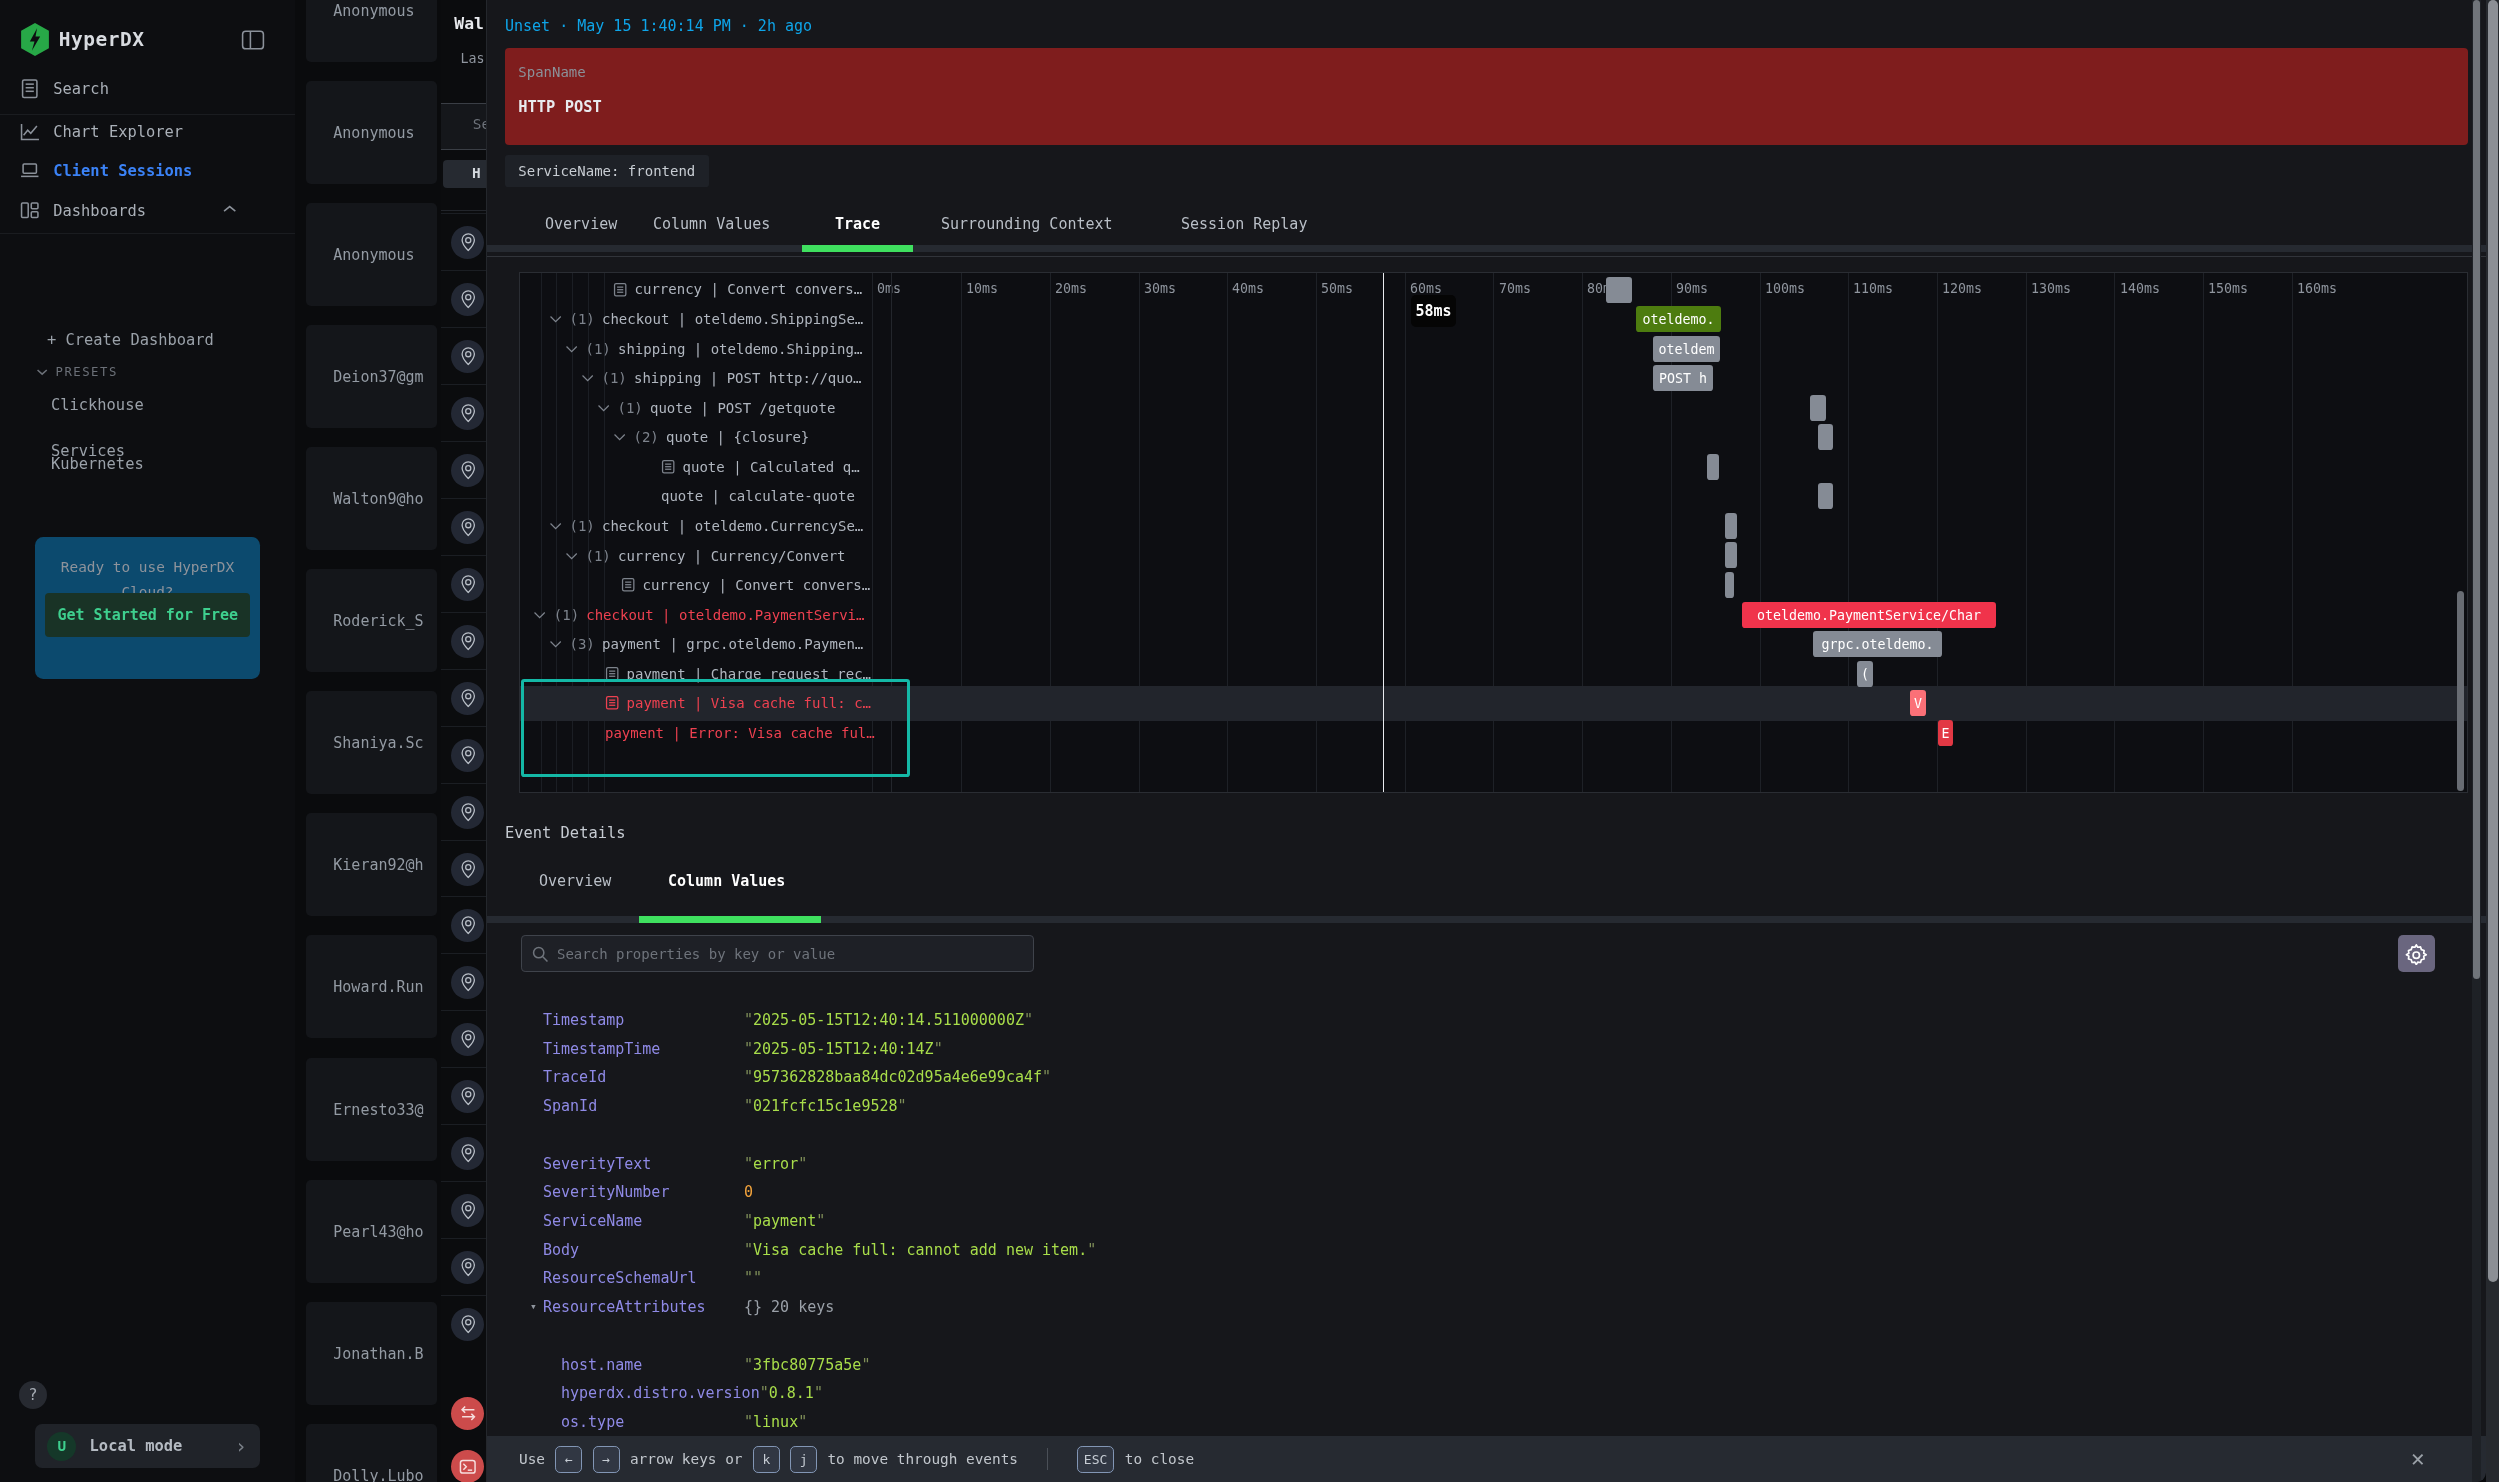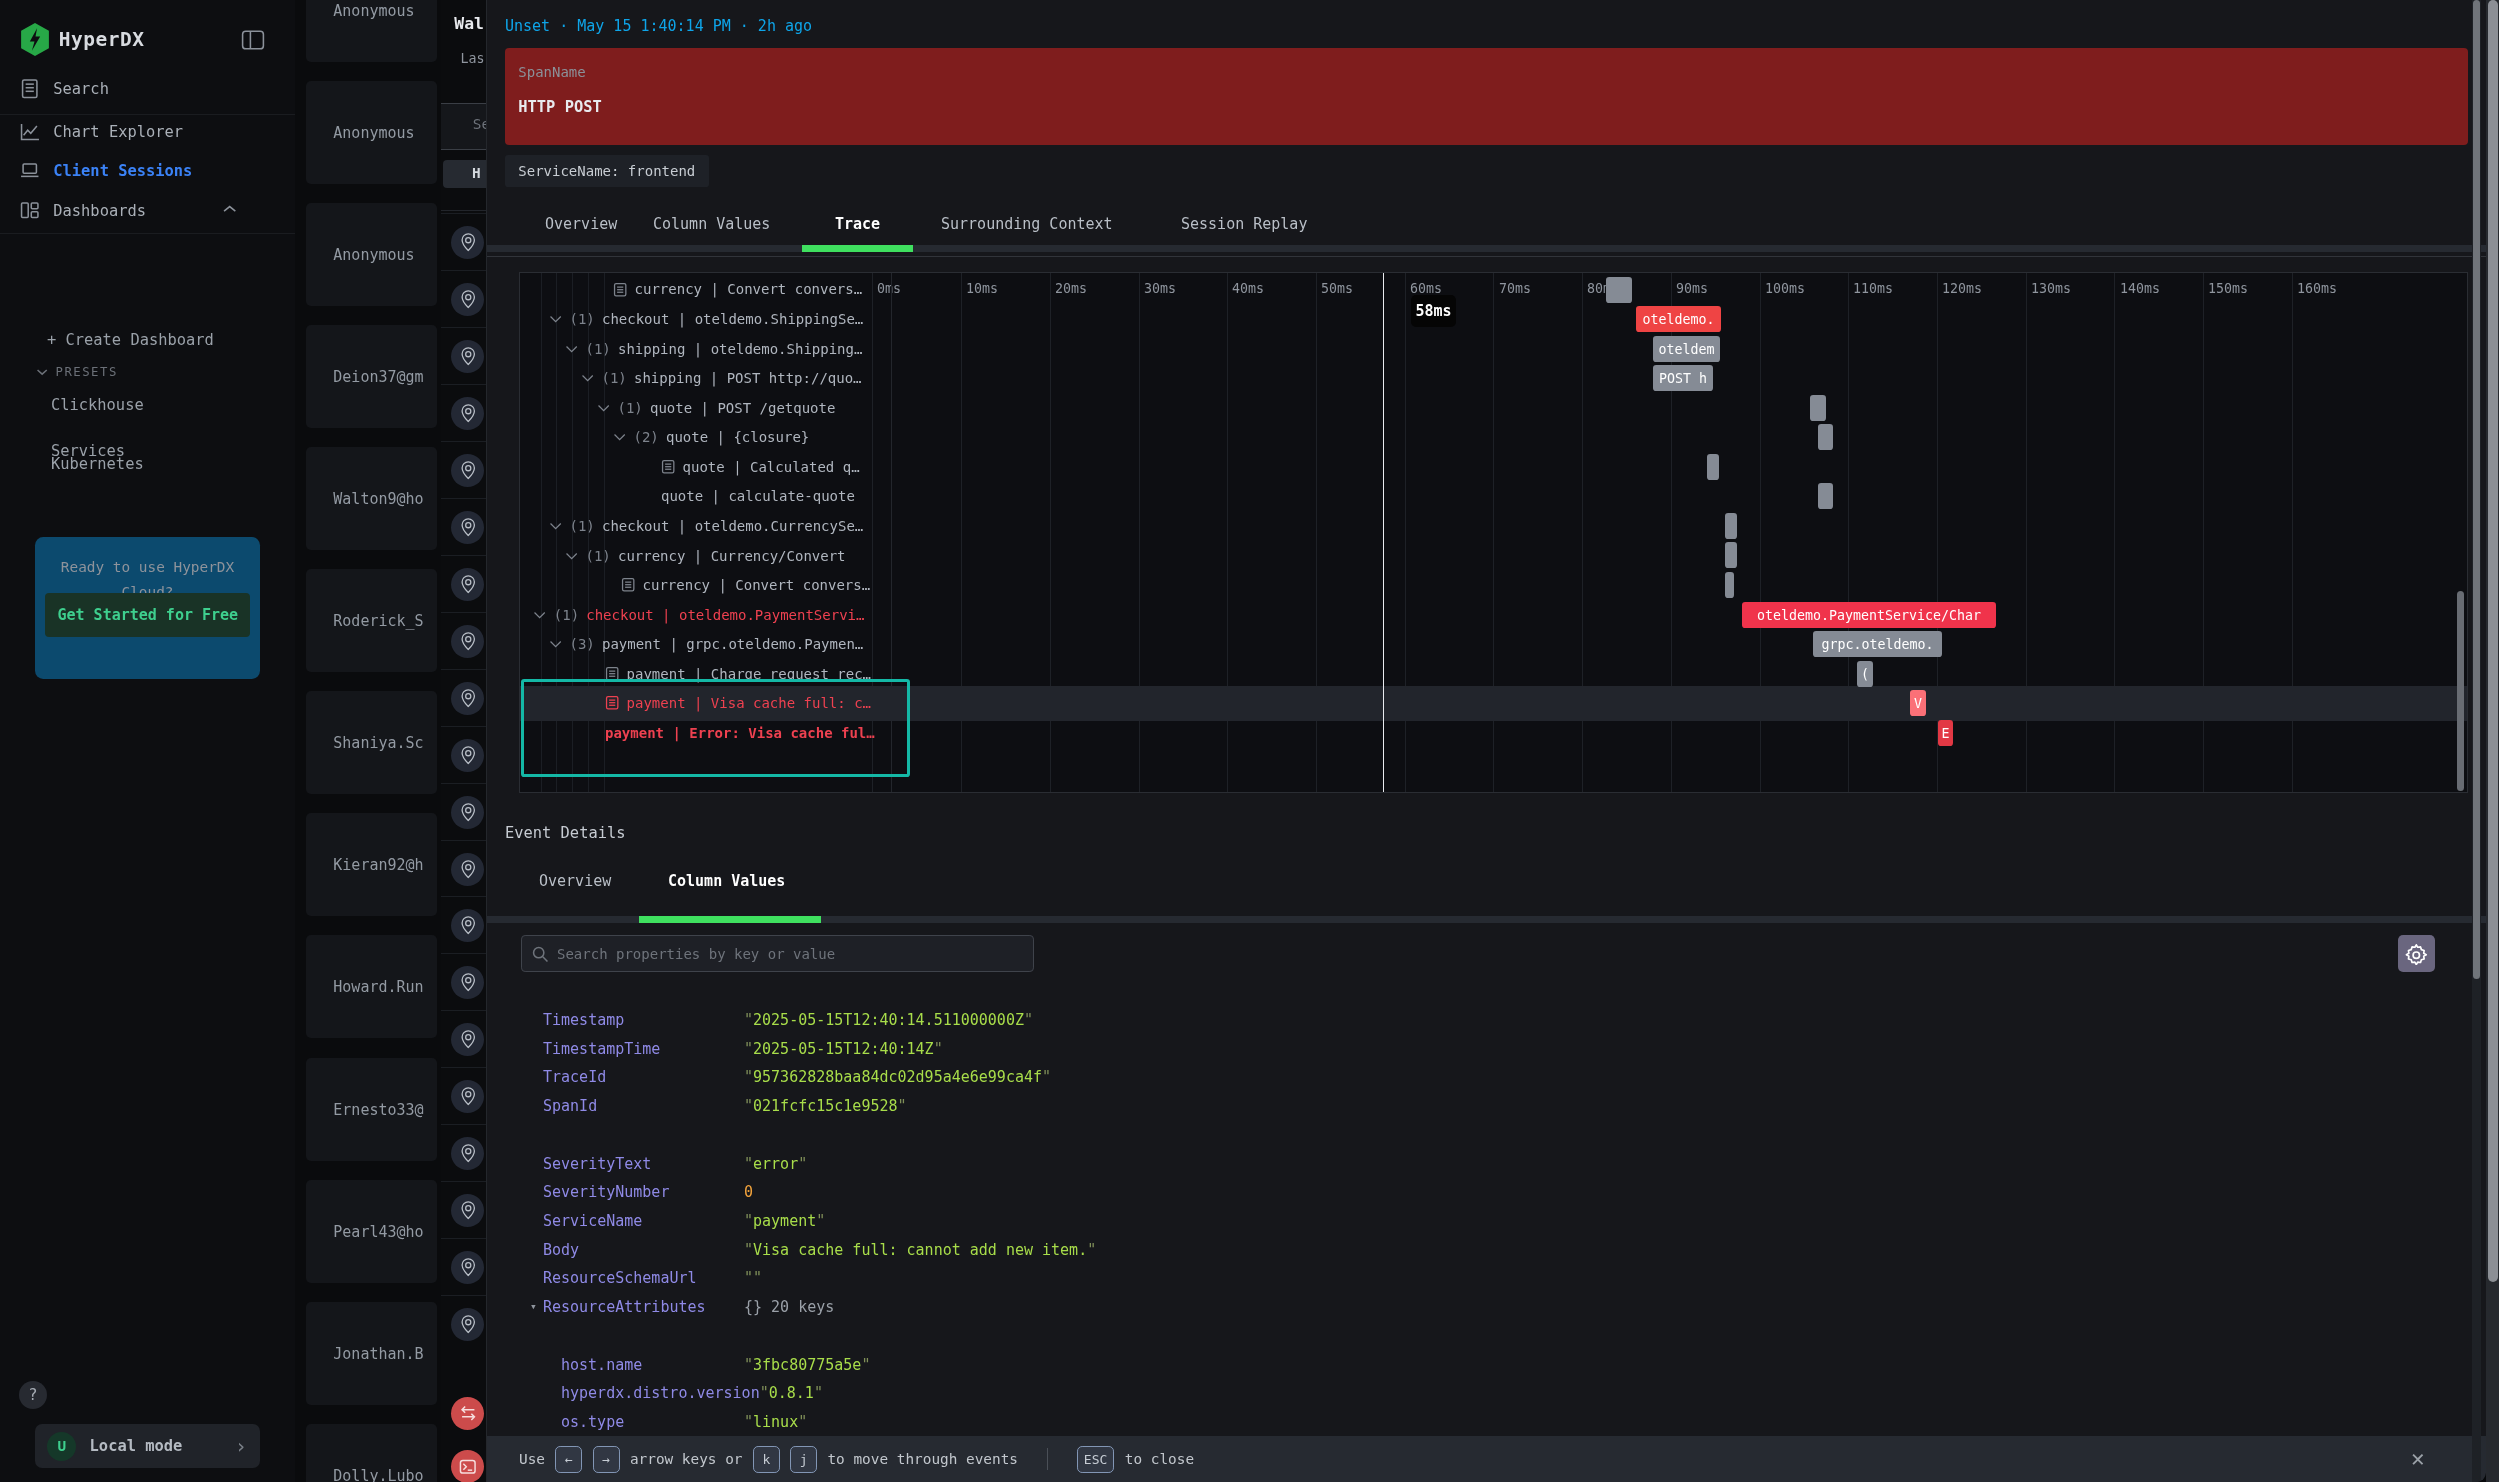--- a/index.html
+++ b/index.html
@@ -526,21 +526,21 @@
         <div class="bar" style="left: 1086px; top: 3.6px; width: 26px; background: rgb(133, 139, 149);"></div>
         <div class="tree-row" style="left: 29px; top: 35px; height: 21.5px;">
           <span>
             <svg width="13.3" height="8.2" viewBox="0 0 26 16" fill="none" stroke="#7d838c" stroke-width="2.5">
               <polyline points="3,3 13,13 23,3"></polyline>
             </svg>
           </span>
           <span class="dim">(1)</span>
           <span>checkout | oteldemo.ShippingSe…</span>
         </div>
-        <div class="bar" style="left: 1116px; top: 33px; width: 85px; background: #ef4444;">oteldemo.</div>
+        <div class="bar" style="left: 1116px; top: 33px; width: 85px; background: #4d7c0f;">oteldemo.</div>
         <div class="tree-row" style="left: 45px; top: 65px; height: 21.5px;">
           <span>
             <svg width="13.3" height="8.2" viewBox="0 0 26 16" fill="none" stroke="#7d838c" stroke-width="2.5">
               <polyline points="3,3 13,13 23,3"></polyline>
             </svg>
           </span>
           <span class="dim">(1)</span>
           <span>shipping | oteldemo.Shipping…</span>
         </div>
         <div class="bar" style="left: 1133px; top: 63px; width: 67px; background: rgb(133, 139, 149);">oteldem</div>
@@ -659,21 +659,21 @@
             <svg width="14.4" height="15.4" viewBox="0 0 28 30" fill="none" stroke="#ee4150" stroke-width="2.5">
               <rect x="3" y="3" width="22" height="24" rx="3"></rect>
               <line x1="8" y1="10" x2="20" y2="10"></line>
               <line x1="8" y1="15" x2="20" y2="15"></line>
               <line x1="8" y1="20" x2="20" y2="20"></line>
             </svg>
           </span>
           <span>payment | Visa cache full: c…</span>
         </div>
         <div class="bar" style="left: 1390px; top: 417px; width: 16px; background: rgb(251, 112, 119);">V</div>
-        <div class="tree-row err" style="left: 85px; top: 449px; height: 21.5px; font-weight: bold;">
+        <div class="tree-row err" style="left: 85px; top: 449px; height: 21.5px;">
           <span>payment | Error: Visa cache ful…</span>
         </div>
         <div class="bar" style="left: 1418px; top: 447px; width: 15px; background: rgb(226, 56, 68);">E</div>
         <div class="cursor-line" style="left: 863px;"></div>
         <div class="cursor-chip" style="left: 891px; top: 21.5px;">58ms</div>
         <div class="sel-box" style="left: 1px; top: 406px; width: 383px; height: 92px;"></div>
         <div class="wf-scroll" style="left: 1937px; top: 318px; height: 200px;"></div>
       </div>
 
     <div class="ed-title">Event Details</div>

